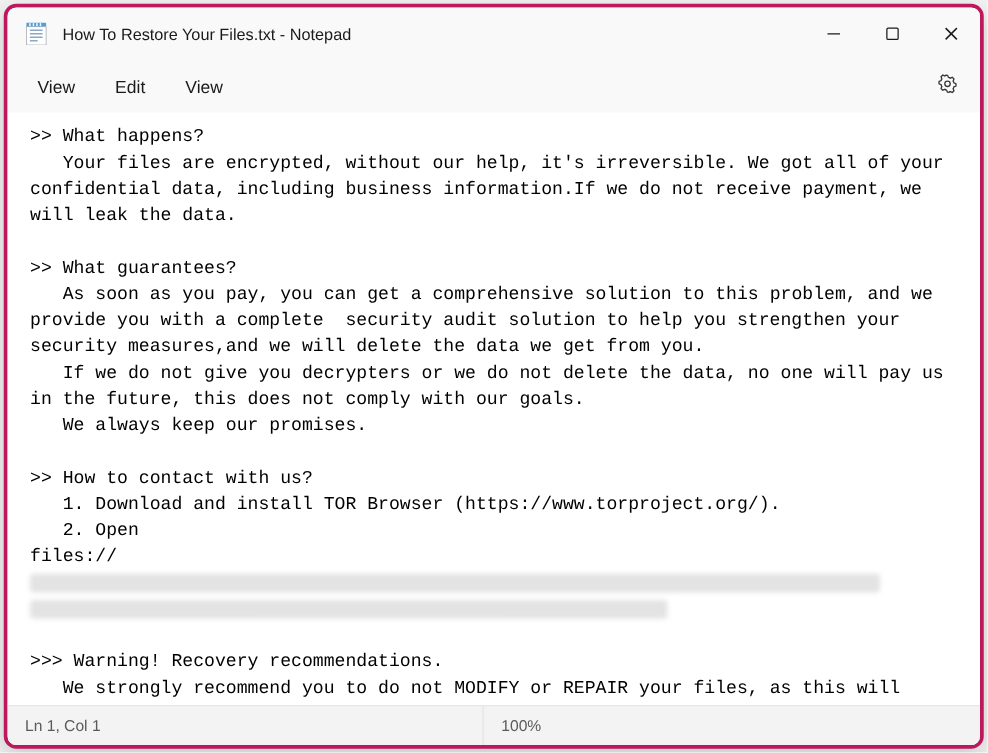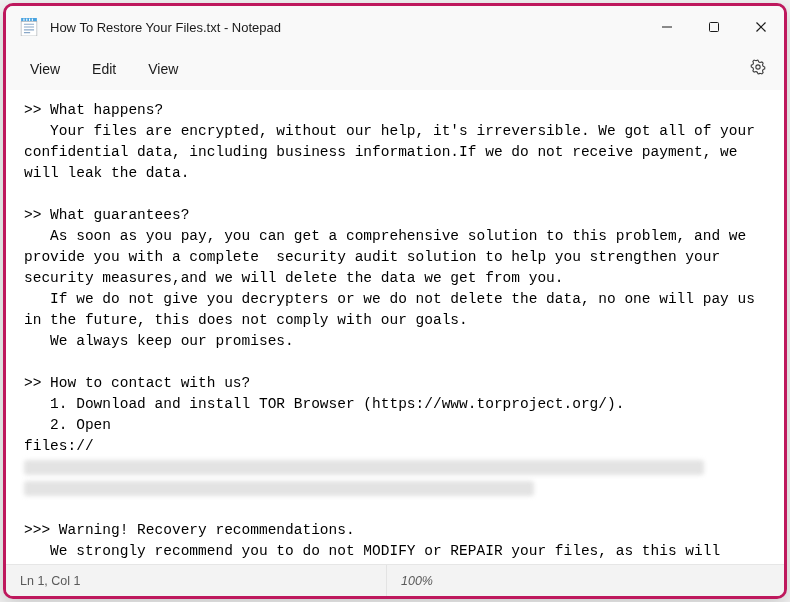--- a/index.html
+++ b/index.html
@@ -110,21 +110,21 @@
     }
     .status-cell {
       padding: 0 14px;
       border-left: 1px solid #e3e3e3;
       height: 100%;
       display: flex;
       align-items: center;
     }
     .status-cell:first-child { border-left: none; }
     .status-spacer-1 { width: 380px; }
-    .status-spacer-2 { width: 103px; font-style: italic; }
+    .status-spacer-2 { width: 103px; }
     .status-spacer-3 { width: 167px; }
     .status-spacer-4 { flex: 1; }
   </style>
 </head>
 <body>
 
 <div class="window">
 
   <div class="titlebar">
     <span class="app-icon">

